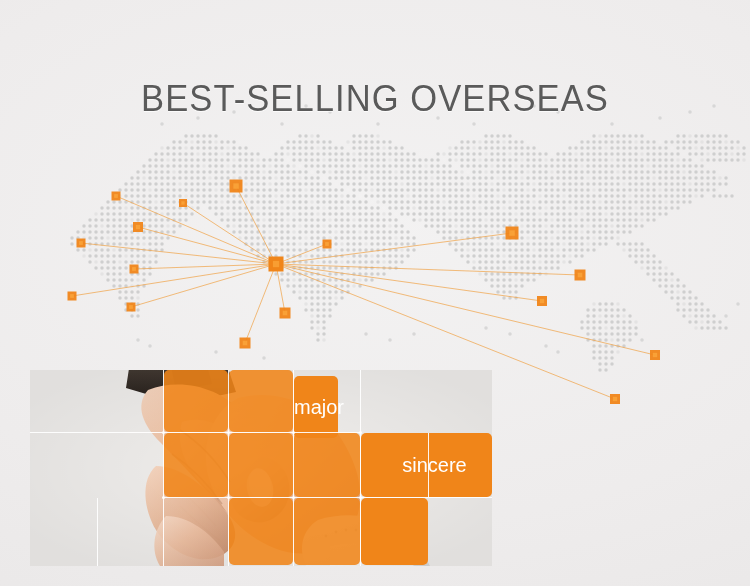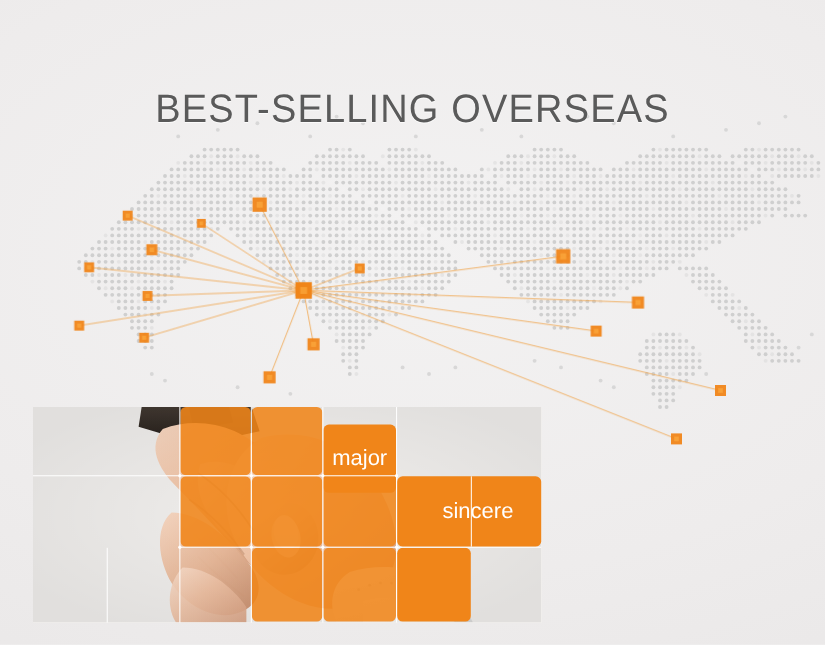--- a/index.html
+++ b/index.html
@@ -2474,21 +2474,21 @@
 
         <rect x="0" y="0" width="462" height="196" fill="url(#shade)" opacity=".35"></rect>
       </svg>
     </div>
 
 
     <div class="tile" style="left:134px;top:0px;width:64px;height:62px;opacity:.88;"></div>
 
     <div class="tile" style="left:199px;top:0px;width:64px;height:62px;opacity:.88;"></div>
 
-    <div class="tile lbl-major" style="left:264px;top:16px;width:66px;height:62px;">
+    <div class="tile lbl-major" style="left:264px;top:6px;width:44px;height:62px;">
       <span>major</span>
     </div>
 
     <div class="tile" style="left:134px;top:63px;width:64px;height:64px;opacity:.88;"></div>
 
     <div class="tile" style="left:199px;top:63px;width:64px;height:64px;opacity:.88;"></div>
 
     <div class="tile" style="left:264px;top:63px;width:66px;height:64px;opacity:.88;"></div>
 
     <div class="tile lbl-sincere" style="left:331px;top:63px;width:131px;height:64px;">

